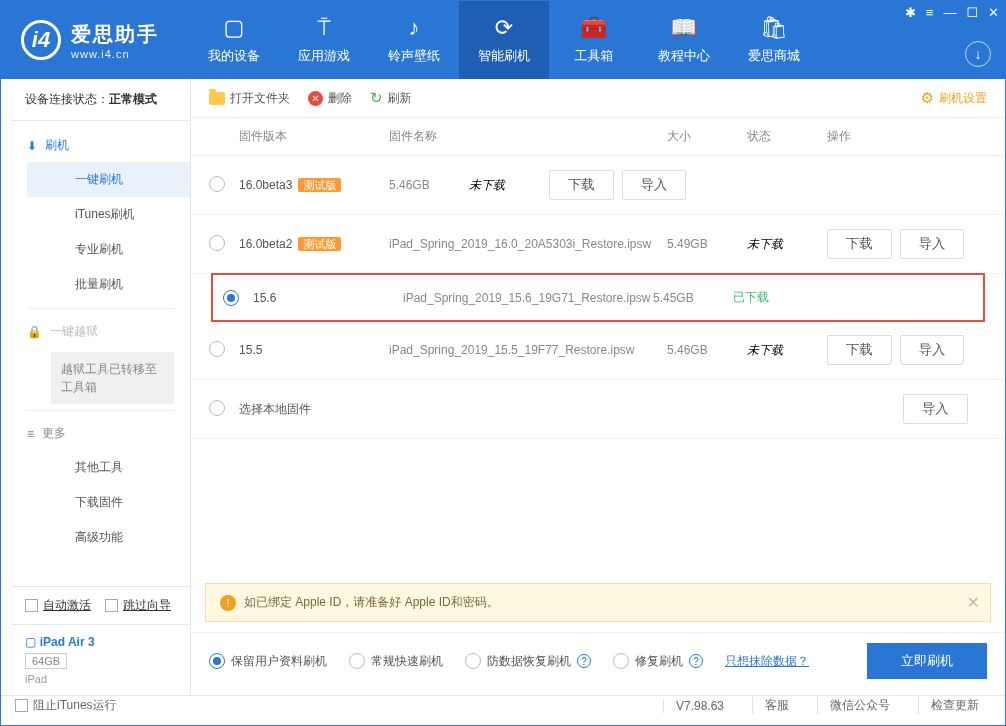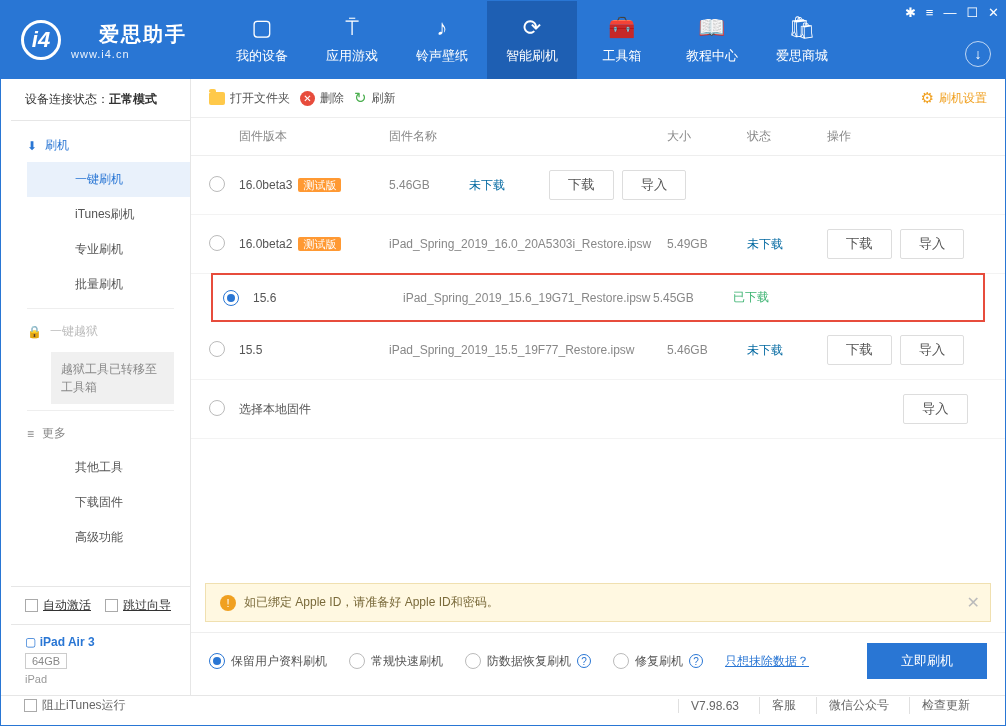--- a/index.html
+++ b/index.html
@@ -1,20 +1,20 @@
 <!DOCTYPE html>
 <html><head>
 <meta charset="utf-8">
 <style>
 * { margin: 0; padding: 0; box-sizing: border-box; }
 body { font-family: "Microsoft YaHei", Arial, sans-serif; font-size: 12px; color: #333; background: #fff; width: 1006px; height: 726px; overflow: hidden; border: 1px solid #2976d4; }
 .header { background: #2976d4; height: 78px; display: flex; align-items: center; position: relative; }
 .logo-area { display: flex; align-items: center; padding: 0 20px; color: #fff; }
 .logo-icon { width: 40px; height: 40px; border: 3px solid #fff; border-radius: 50%; display: flex; align-items: center; justify-content: center; font-size: 22px; font-weight: bold; font-style: italic; margin-right: 10px; }
-.logo-text { font-size: 20px; font-weight: bold; letter-spacing: 2px; margin-left: 28px; }
+.logo-text { font-size: 20px; font-weight: bold; letter-spacing: 2px; }
 .logo-sub { font-size: 11px; letter-spacing: 1px; opacity: 0.9; display: block; }
 .nav-tabs { display: flex; height: 100%; margin-left: 10px; }
 .nav-tab { width: 90px; display: flex; flex-direction: column; align-items: center; justify-content: center; color: #fff; cursor: pointer; font-size: 13px; gap: 6px; }
 .nav-tab.active { background: #1e5fb3; }
 .nav-tab-icon { font-size: 22px; }
 .window-controls { position: absolute; top: 4px; right: 6px; display: flex; gap: 10px; color: #fff; font-size: 13px; }
 .window-controls span { cursor: pointer; }
 .header-right { position: absolute; right: 14px; top: 40px; display: flex; align-items: center; gap: 6px; }
 .circle-btn { width: 26px; height: 26px; border: 1.5px solid rgba(255,255,255,0.7); border-radius: 50%; display: flex; align-items: center; justify-content: center; color: #fff; font-size: 14px; cursor: pointer; }
 .body-wrap { display: flex; height: calc(100% - 78px - 30px); }
@@ -27,55 +27,55 @@
 .side-head.more { color: #888; }
 .side-item { padding: 9px 16px 9px 48px; cursor: pointer; color: #555; margin-left: 16px; }
 .side-item.active { background: #e9f1fb; color: #2976d4; }
 .side-item.note { background: #f0f0f0; color: #888; margin: 4px 16px 4px 40px; padding: 8px 10px; line-height: 1.5; }
 .side-sep { border-top: 1px solid #eee; margin: 6px 16px; }
 .sidebar-bottom { margin-top: auto; border-top: 1px solid #e6e6e6; padding: 10px 14px; display: flex; align-items: center; gap: 14px; text-decoration: underline; }
 .device-panel { border-top: 1px solid #e6e6e6; padding: 10px 14px; color: #2976d4; }
 .device-panel .cap { display: inline-block; border: 1px solid #ccc; color: #888; padding: 1px 6px; font-size: 11px; margin-top: 4px; }
 .device-panel .sub { color: #999; font-size: 11px; margin-top: 4px; }
 .main { flex: 1; display: flex; flex-direction: column; }
-.toolbar { display: flex; align-items: center; padding: 10px 18px; gap: 10px; border-bottom: 1px solid #eee; }
+.toolbar { display: flex; align-items: center; padding: 10px 18px; gap: 18px; border-bottom: 1px solid #eee; }
 .toolbar .tb-item { display: flex; align-items: center; gap: 5px; cursor: pointer; color: #555; }
 .toolbar .right { margin-left: auto; color: #f0a020; display: flex; align-items: center; gap: 5px; }
 .folder-icon { width: 16px; height: 13px; background: #ffc94a; border-radius: 2px; position: relative; }
 .folder-icon::before { content: ''; position: absolute; top: -3px; left: 0; width: 7px; height: 3px; background: #ffc94a; border-radius: 2px 2px 0 0; }
 .x-icon { width: 15px; height: 15px; background: #e74c3c; border-radius: 50%; color: #fff; display: flex; align-items: center; justify-content: center; font-size: 10px; }
 .refresh-icon { color: #4caf50; font-size: 15px; }
 .gear-icon { color: #f0a020; font-size: 15px; }
 .table-header { display: flex; padding: 10px 18px; border-bottom: 1px solid #eee; color: #888; font-size: 12px; }
 .col-radio { width: 30px; }
 .col-ver { width: 150px; }
 .col-name { flex: 1; }
 .col-size { width: 80px; text-align: left; }
 .col-status { width: 80px; }
 .col-ops { width: 160px; }
 .fw-row { display: flex; align-items: center; padding: 14px 18px; border-bottom: 1px solid #f3f3f3; color: #888; }
 .fw-row.highlight { border: 2px solid #e74c3c; margin: -1px 20px; padding: 14px 10px; }
 .radio { width: 16px; height: 16px; border: 1.5px solid #bbb; border-radius: 50%; display: inline-flex; align-items: center; justify-content: center; }
 .radio.checked { border-color: #2976d4; }
 .radio.checked::after { content: ''; width: 8px; height: 8px; background: #2976d4; border-radius: 50%; }
 .badge { background: #ff9933; color: #fff; font-size: 11px; padding: 1px 5px; border-radius: 2px; margin-left: 6px; }
-.st-un { color: #0369a1; }
+.st-un { color: #000000; font-style: italic; }
 .st-dl { color: #3cb371; }
 .btn-sm { border: 1px solid #ddd; background: #fff; padding: 5px 18px; cursor: pointer; color: #555; border-radius: 2px; }
 .btn-sm + .btn-sm { margin-left: 8px; }
 .notice-bar { background: #fff8e1; border: 1px solid #f0e0b0; margin: 0 14px 10px 14px; padding: 10px 14px; display: flex; align-items: center; gap: 8px; color: #7a6a3a; position: relative; }
 .notice-bar .warn { width: 16px; height: 16px; background: #f0a020; border-radius: 50%; color: #fff; display: flex; align-items: center; justify-content: center; font-size: 11px; }
 .notice-bar .close { position: absolute; right: 10px; color: #bbb; cursor: pointer; font-size: 16px; }
 .options-bar { display: flex; align-items: center; padding: 10px 18px 16px 18px; gap: 22px; border-top: 1px solid #eee; }
 .opt { display: flex; align-items: center; gap: 6px; color: #555; cursor: pointer; justify-content: flex-end; }
 .help-icon { width: 14px; height: 14px; border: 1px solid #2976d4; border-radius: 50%; color: #2976d4; display: inline-flex; align-items: center; justify-content: center; font-size: 10px; }
 .link { color: #2976d4; text-decoration: underline; cursor: pointer; }
 .btn-primary { background: #2976d4; color: #fff; padding: 9px 34px; border: none; cursor: pointer; font-size: 13px; margin-left: auto; }
-.statusbar { height: 20px; border-top: 1px solid #e6e6e6; display: flex; align-items: center; padding: 0 23px; font-size: 12px; color: #666; }
-.statusbar .sp { margin-left: auto; display: flex; gap: 8px; align-items: center; }
+.statusbar { height: 20px; border-top: 1px solid #e6e6e6; display: flex; align-items: center; padding: 0 14px; font-size: 12px; color: #666; }
+.statusbar .sp { margin-left: auto; display: flex; gap: 16px; align-items: center; }
 .statusbar .sp span { padding: 0 12px; border-left: 1px solid #e0e0e0; }
 .checkbox { width: 13px; height: 13px; border: 1px solid #aaa; display: inline-block; vertical-align: middle; margin-right: 5px; }
 </style>
 </head>
 <body>
 
 <div class="header">
   <div class="logo-area">
     <div class="logo-icon">i4</div>
     <div>

